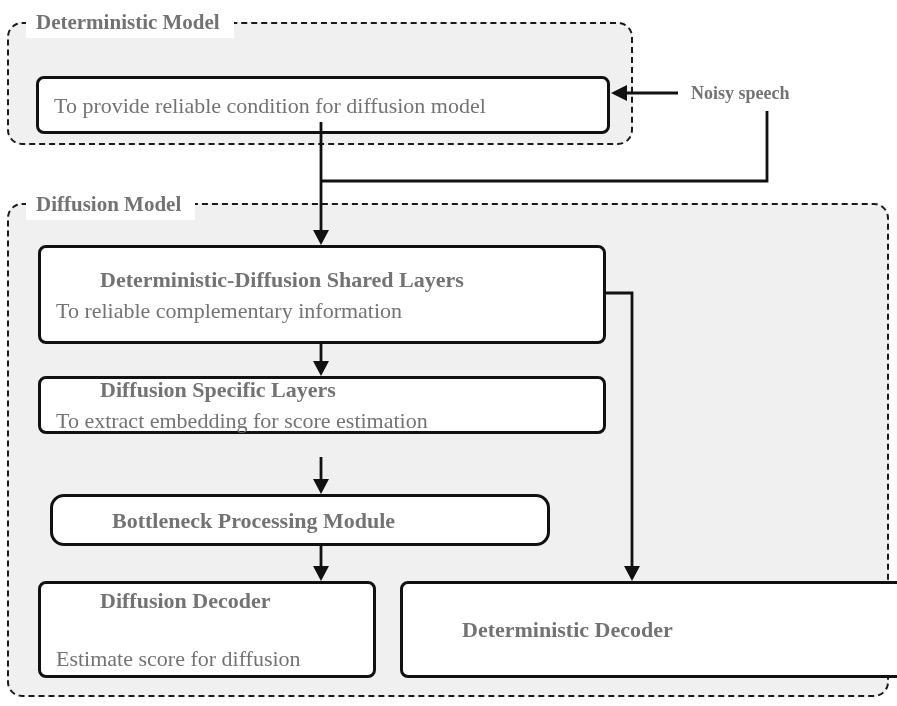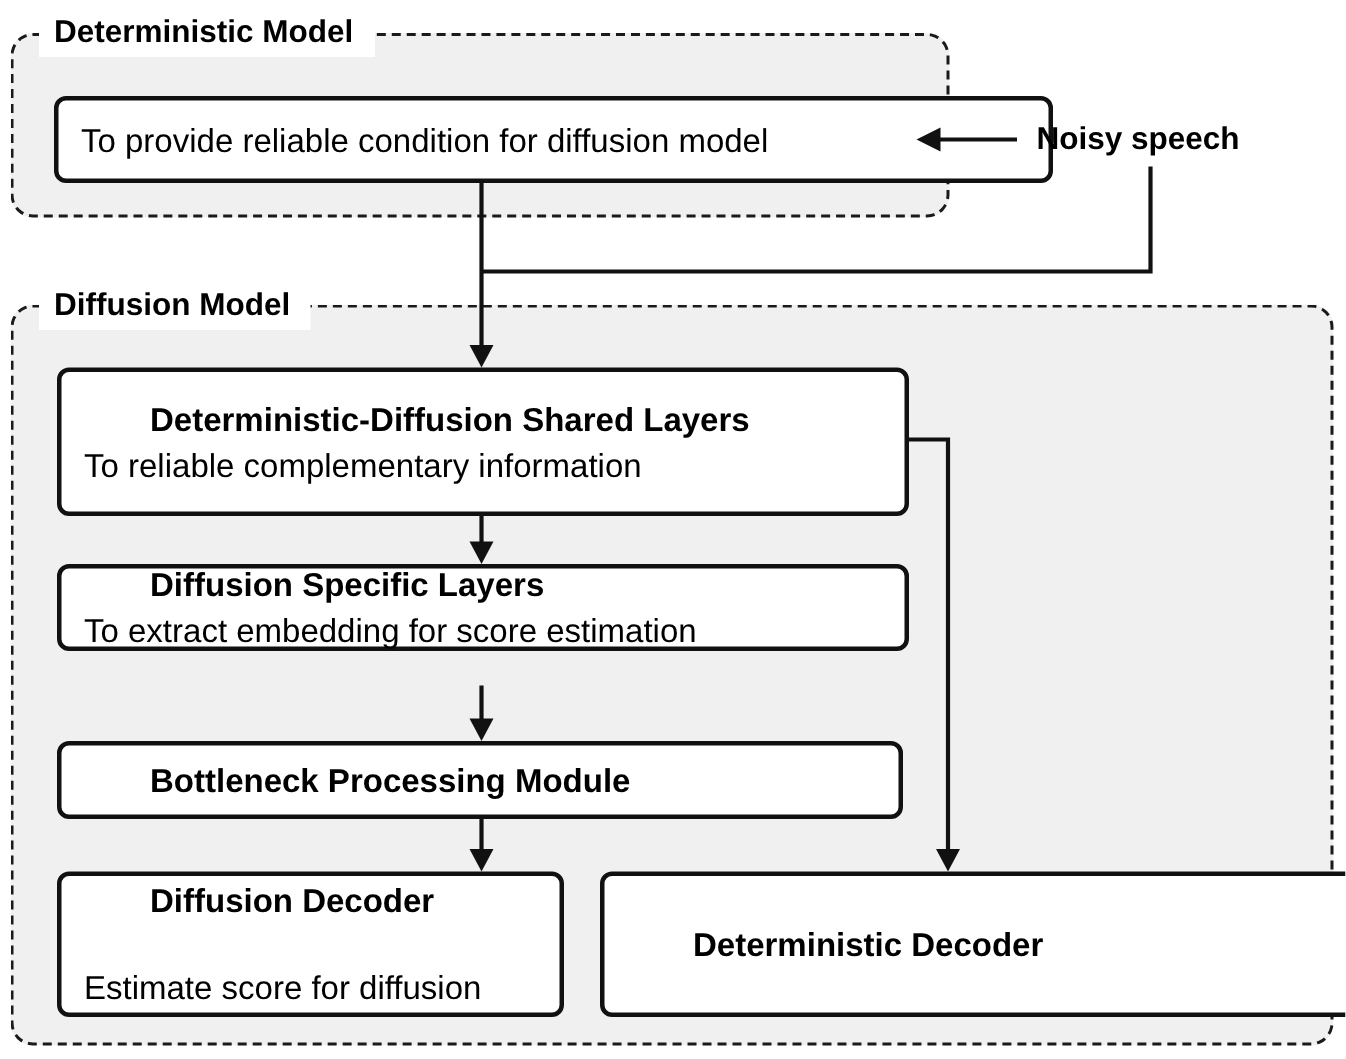--- a/index.html
+++ b/index.html
@@ -1,22 +1,22 @@
 <!DOCTYPE html>
 <html><head>
 <meta charset="utf-8">
 <style>
   html,body{margin:0;padding:0;background:#ffffff;}
   *{box-sizing:border-box;}
   #stage{
     position:relative;
     width:897px;height:706px;
     background:#ffffff;
-    font-family:Liberation Sans, sans-serif;
-    color:#000000;
+    font-family:Liberation Serif, serif;
+    color:#737373;
     overflow:hidden;
   }
   .group{
     position:absolute;
     background:#f0f0f0;
     border:2px dashed #1a1a1a;
     border-radius:15px;
   }
   .group-title{
     position:absolute;
@@ -47,21 +47,21 @@
     margin-left:44px;
   }
   .node-sub{
     font-size:22px;
     line-height:31px;
     white-space:nowrap;
   }
   .free-label{
     position:absolute;
     font-weight:bold;
-    font-size:21px;
+    font-size:18px;
     line-height:24px;
     white-space:nowrap;
     z-index:3;
   }
   #connectors{
     position:absolute;
     left:0;top:0;
     width:897px;height:706px;
     z-index:4;
     pointer-events:none;
@@ -77,40 +77,40 @@
   }
 </style>
 </head>
 <body>
 
 <div id="stage">
 
   <div class="group" style="left:7px;top:22px;width:626px;height:123px;"></div>
   <div class="group-title" style="left:26px;top:6px;">Deterministic Model</div>
 
-  <div class="node" style="left:36px;top:64px;width:666px;height:58px;">
+  <div class="node" style="left:36px;top:76px;width:574px;height:58px;">
     <div class="node-sub">To provide reliable condition for diffusion model</div>
   </div>
 
   <div class="free-label" style="left:691px;top:81px;">Noisy speech</div>
 
   <div class="group" style="left:7px;top:203px;width:882px;height:494px;"></div>
   <div class="group-title" style="left:26px;top:188px;">Diffusion Model</div>
 
   <div class="node" style="left:38px;top:245px;width:568px;height:99px;">
     <div class="node-title">Deterministic-Diffusion Shared Layers</div>
     <div class="node-sub">To reliable complementary information</div>
   </div>
 
   <div class="node" style="left:38px;top:376px;width:568px;height:58px;">
     <div class="node-title">Diffusion Specific Layers</div>
     <div class="node-sub">To extract embedding for score estimation</div>
   </div>
 
-  <div class="node" style="left:38px;top:494px;width:564px;height:52px;">
+  <div class="node" style="left:50px;top:494px;width:500px;height:52px;border-radius:14px;">
     <div class="node-title">Bottleneck Processing Module</div>
   </div>
 
   <div class="node" style="left:38px;top:581px;width:338px;height:97px;gap:27px;">
     <div class="node-title">Diffusion Decoder</div>
     <div class="node-sub">Estimate score for diffusion</div>
   </div>
 
   <div class="node" style="left:400px;top:581px;width:510px;height:97px;">
     <div class="node-title">Deterministic Decoder</div>

